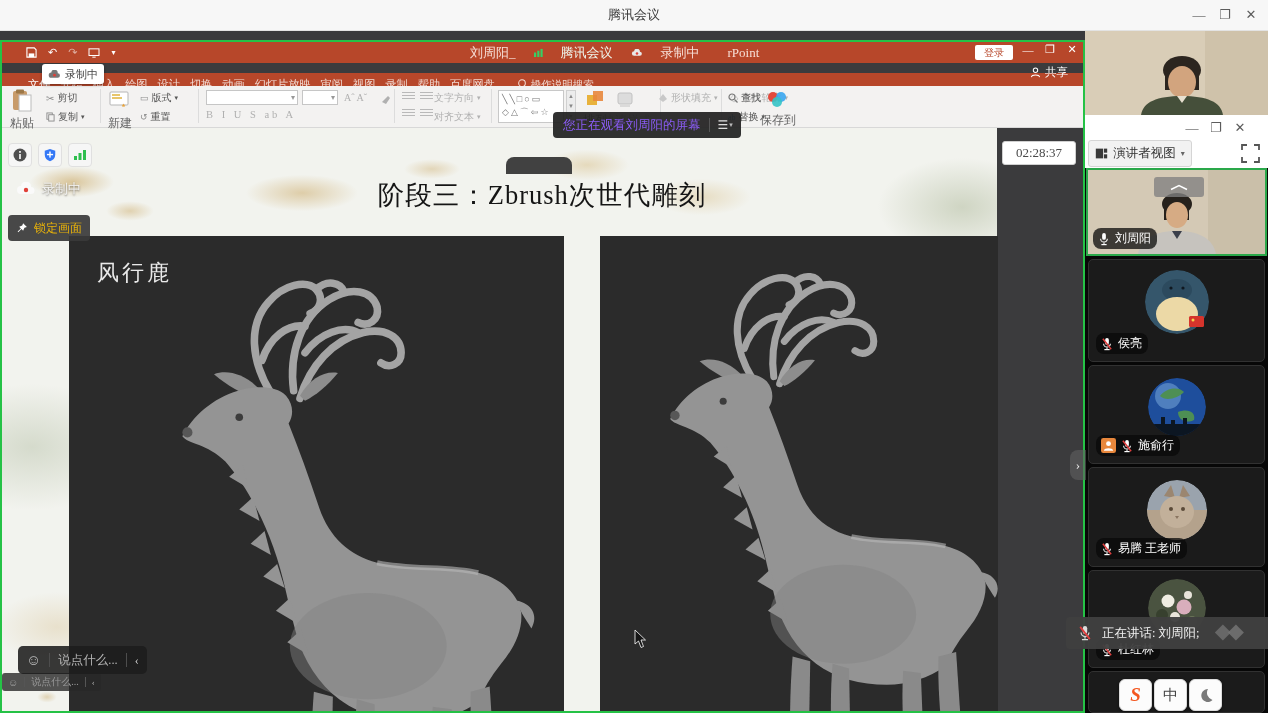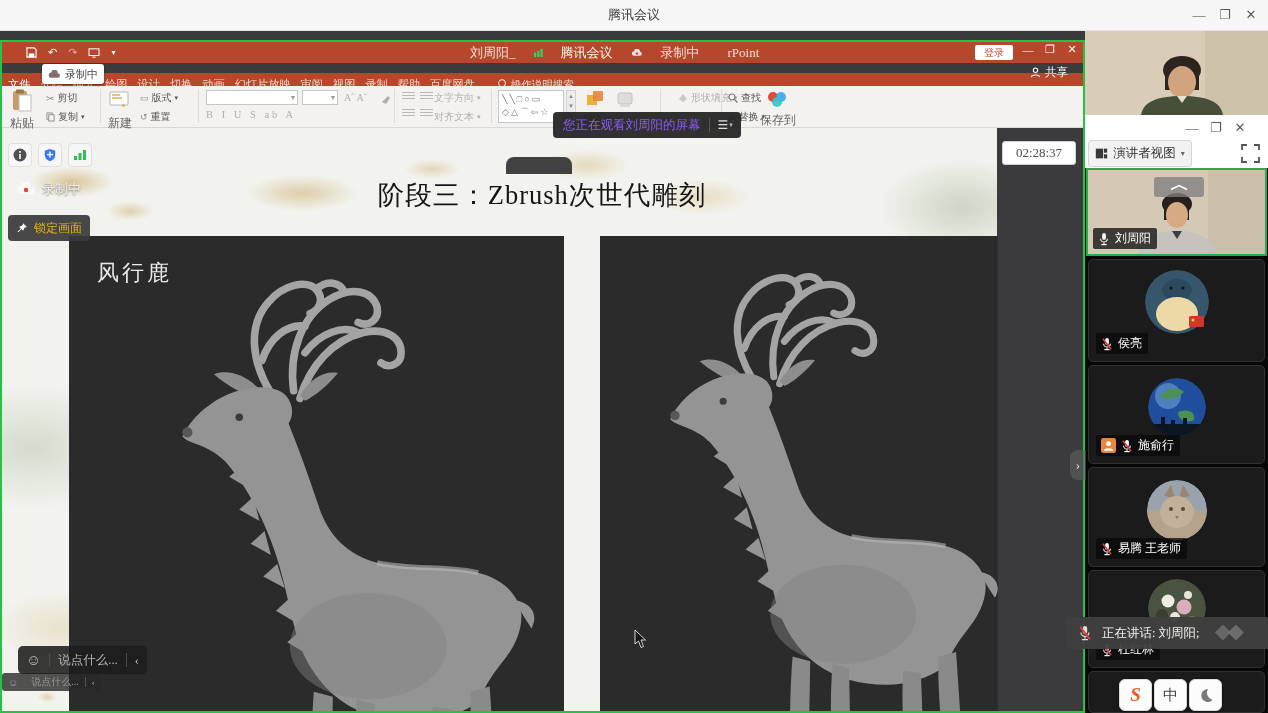--- a/index.html
+++ b/index.html
@@ -4,21 +4,21 @@
 <style>
   html,body{margin:0;padding:0;background:#000}
   #stage{position:relative;width:1268px;height:713px;overflow:hidden;font-family:Liberation Serif, serif;background:#3b3b3d}
   .a{position:absolute}
   .f{display:flex;align-items:center}
   
   .titlebar{left:0;top:0;width:1268px;height:30px;background:#f7f7f7;border-bottom:1px solid #e3e3e3;z-index:30}
   .wcg{font-size:13px;color:#5c5c5c;width:26px;text-align:center;line-height:22px;cursor:default}
   
   .pptbar{left:2px;top:42px;width:1081px;height:21px;background:#b7472a;z-index:6}
-  .tabrow{left:2px;top:73px;width:1081px;height:23px;background:#b7472a;z-index:6;display:flex;align-items:center;gap:10px;padding-left:6px;box-sizing:border-box}
+  .tabrow{left:2px;top:73px;width:1081px;height:23px;background:#b7472a;z-index:6;display:flex;align-items:center;gap:10px;padding-left:26px;box-sizing:border-box}
   .tab{color:#f2d9d1;font-size:11.2px;white-space:nowrap}
   .ribbon{left:2px;top:86px;width:1081px;height:41px;background:#f3f2f1;border-bottom:1px solid #d8d8d8;z-index:6}
   .rlabel{font-size:12px;color:#666;text-align:center;white-space:nowrap}
   .rtxt{font-size:10px;color:#555;display:flex;align-items:center;gap:3px;white-space:nowrap}
   .dis{color:#b0b0b0!important}
   .combo{background:#fff;border:1px solid #c6c6c6;box-sizing:border-box;display:flex;align-items:center;justify-content:flex-end;color:#999;font-size:8px;padding-right:2px}
   .vdiv{width:1px;background:#dcdcdc;height:34px}
   .mini-lines{width:13px;height:9px;background:repeating-linear-gradient(#b9b9b9 0 1px,transparent 1px 3px)}
   
   .slide{left:2px;top:127px;width:995px;height:584px;z-index:1;
@@ -34,21 +34,21 @@
       radial-gradient(ellipse 90px 50px at 55px 500px, rgba(197,159,84,.22), transparent 70%),
       radial-gradient(ellipse 20px 10px at 90px 545px, rgba(190,150,70,.4), transparent 70%),
       radial-gradient(ellipse 14px 8px at 45px 570px, rgba(190,150,70,.35), transparent 70%),
       radial-gradient(ellipse 140px 90px at 1035px 330px, rgba(182,192,168,.45), transparent 70%),
       radial-gradient(ellipse 110px 70px at 1050px 500px, rgba(182,192,168,.4), transparent 70%),
       #f2f3ee}
   .panel{position:absolute;background:#2b2b2b;overflow:hidden}
   
   .sidebar{left:1085px;top:30px;width:183px;height:683px;background:#070707;z-index:20}
   .tile{position:absolute;left:1088px;width:177px;background:#1b1b1b;border:1px solid #313131;border-radius:5px;box-sizing:border-box;overflow:hidden;z-index:21}
-  .plabel{position:absolute;left:7px;bottom:7px;background:rgba(8,8,8,.74);color:#fff;font-size:12px;padding:2px 6px 2px 5px;display:flex;align-items:center;gap:5px;border-radius:2px;white-space:nowrap}
+  .plabel{position:absolute;left:7px;bottom:7px;background:rgba(8,8,8,.74);color:#fff;font-size:12px;padding:2px 6px 2px 5px;display:flex;align-items:center;gap:5px;border-radius:8px;white-space:nowrap}
   .imebtn{position:absolute;width:33px;height:32px;background:#fcfcfc;border:1px solid #ddd;border-radius:6px;box-shadow:0 1px 3px rgba(0,0,0,.45);display:flex;align-items:center;justify-content:center;z-index:46;box-sizing:border-box}
   .ovl{z-index:40}
 </style>
 </head>
 <body>
 
 <div id="stage">
 
   <svg width="0" height="0" style="position:absolute">
     <defs>
@@ -277,21 +277,21 @@
     </div>
     <div class="a rlabel" style="left:577px;top:26px;width:32px">排列</div>
     <div class="a" style="left:613px;top:3px">
       <svg width="20" height="20" viewBox="0 0 20 20">
           <rect x="3" y="4" width="14" height="11" rx="2" fill="#dcdcdc" stroke="#c2c2c2"></rect>
           <path d="M5 17h10" stroke="#c2c2c2"></path>
         </svg>
     </div>
     <div class="a rlabel dis" style="left:601px;top:26px;width:46px">快速样式</div>
     <div class="a vdiv" style="left:658px;top:3px"></div>
-    <div class="a" style="left:676px;top:5px;display:flex;flex-direction:column;gap:11px">
+    <div class="a" style="left:656px;top:5px;display:flex;flex-direction:row;gap:11px">
       <span class="rtxt dis">
           <svg width="10" height="10" viewBox="0 0 10 10">
             <path d="M1 6 L5 1 l4 5 -4 3z" fill="#c8c8c8"></path>
           </svg>
           <span>形状填充</span>
           <span style="font-size:7px">▾</span>
         </span>
       <span class="rtxt dis">
           <svg width="10" height="10" viewBox="0 0 10 10">
             <path d="M1 6 L5 1 l4 5 -4 3z" fill="none" stroke="#c8c8c8"></path>

